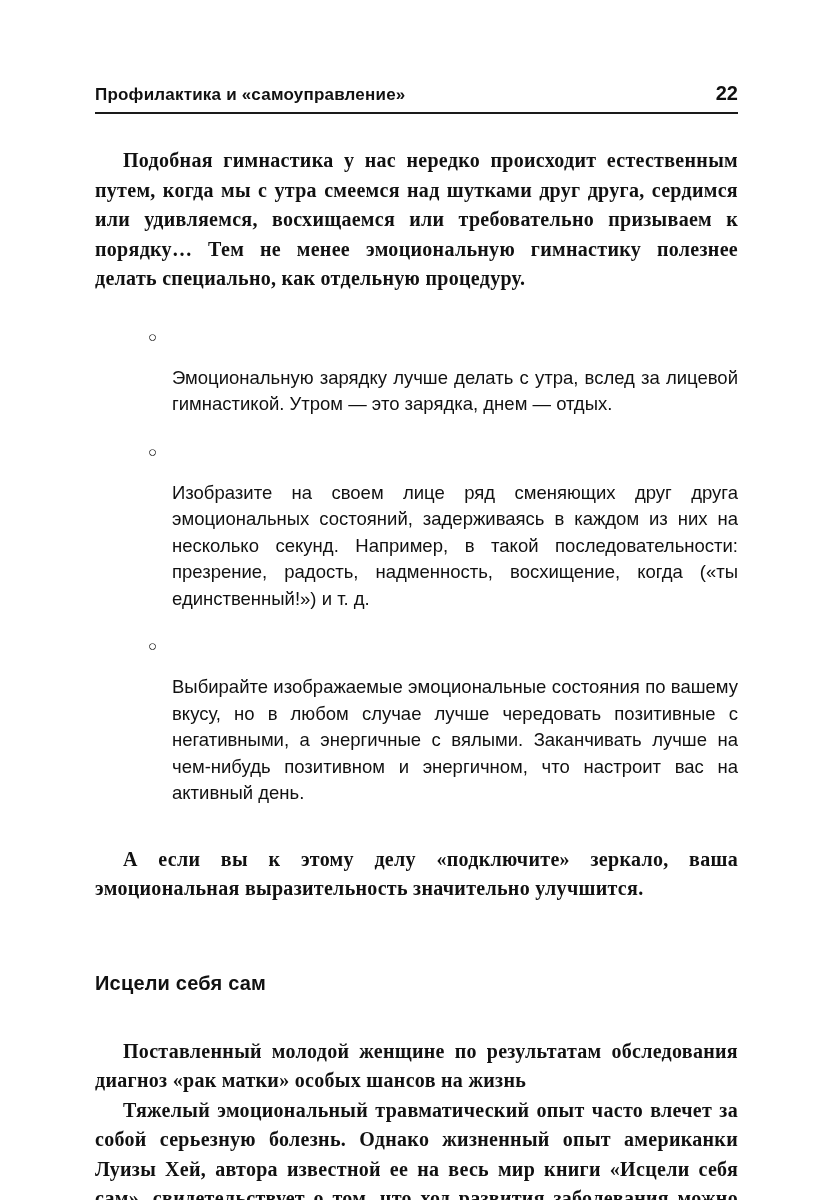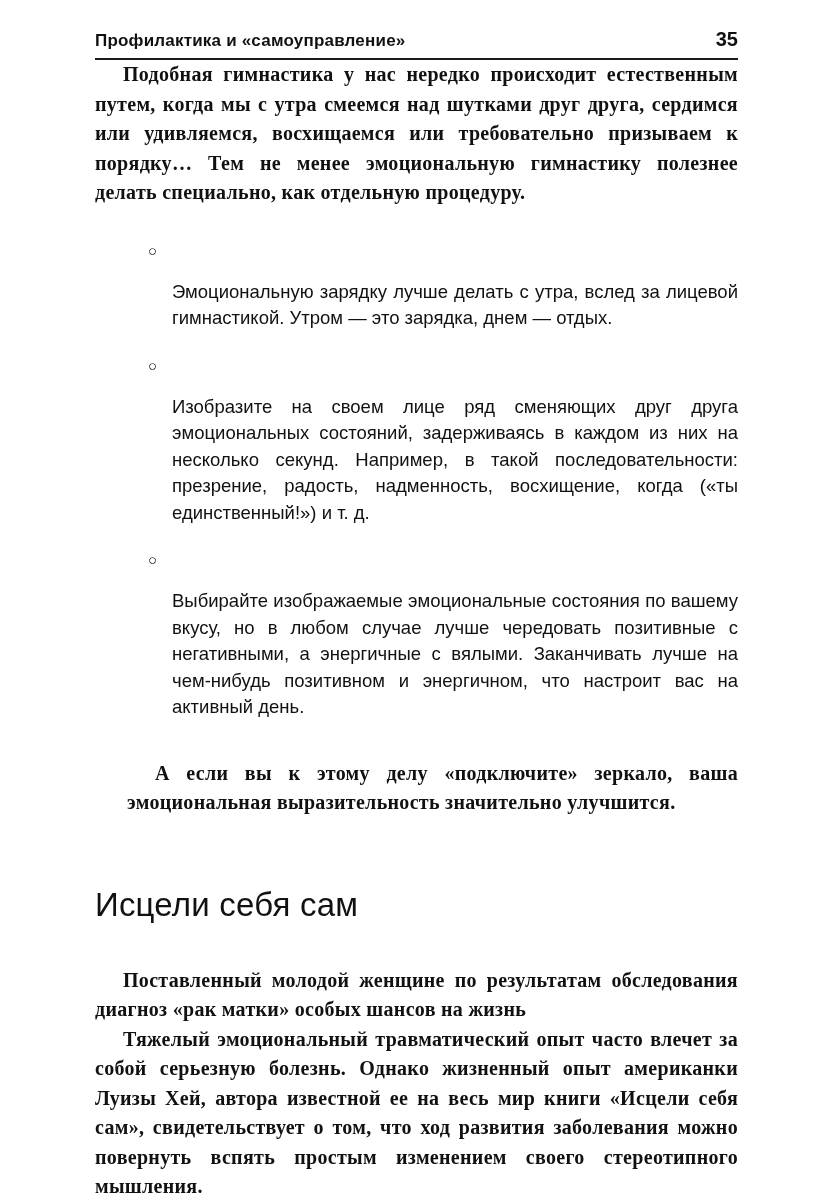--- a/index.html
+++ b/index.html
@@ -7,21 +7,21 @@
     padding: 0;
     background: #ffffff;
   }
   .page {
     position: relative;
     width: 820px;
     height: 1200px;
     box-sizing: border-box;
     background: #ffffff;
     color: #111111;
-    padding: 28px 82px 40px 95px;
+    padding: 82px 82px 40px 95px;
     overflow: hidden;
   }
   
   .running-head {
     display: flex;
     justify-content: space-between;
     align-items: baseline;
     font-family: "Liberation Sans", sans-serif;
     font-weight: 700;
     padding-bottom: 7px;
@@ -39,25 +39,25 @@
     font-family: "Liberation Serif", serif;
     font-weight: 700;
     font-size: 20px;
     line-height: 29.5px;
     text-align: justify;
     letter-spacing: 0.3px;
     margin: 0;
     text-indent: 28px;
   }
   .para.first {
+    margin-top: 32px;
     font-family: Liberation Serif, serif;
   }
   .para.after-list {
     margin-top: 38px;
-    margin-left: 32px;
   }
   .para.body-follow {
     margin-top: 0;
   }
   
   .bullet-list {
     list-style: none;
     margin: 30px 0 0 0;
     padding: 0 0 0 53px;
   }
@@ -81,34 +81,34 @@
     line-height: 26.5px;
     text-align: left;
   }
   .li-text {
     flex: 1 1 auto;
     margin-top: 41px;
   }
   
   .section-heading {
     font-family: "Liberation Sans", sans-serif;
-    font-weight: 400;
-    font-size: 33px;
+    font-weight: 700;
+    font-size: 20px;
     margin: 68px 0 42px 0;
     letter-spacing: 0.2px;
   }
 </style>
 </head>
 <body>
 
 <div class="page">
 
   <header class="running-head">
     <span class="running-title">Профилактика и «самоуправление»</span>
-    <span class="page-number">35</span>
+    <span class="page-number">22</span>
   </header>
 
   <p class="para first">Подобная гимнастика у нас нередко происходит естественным путем, когда мы с утра смеемся над шутками друг друга, сердимся или удивляемся, восхищаемся или требовательно призываем к порядку… Тем не менее эмоциональную гимнастику полезнее делать специально, как отдельную процедуру.</p>
 
   <ul class="bullet-list">
     <li>
       <span class="bullet-glyph">○</span>
       <span class="li-text">Эмоциональную зарядку лучше делать с утра, вслед за лицевой гимнастикой. Утром — это зарядка, днем — отдых.</span>
     </li>
     <li>

